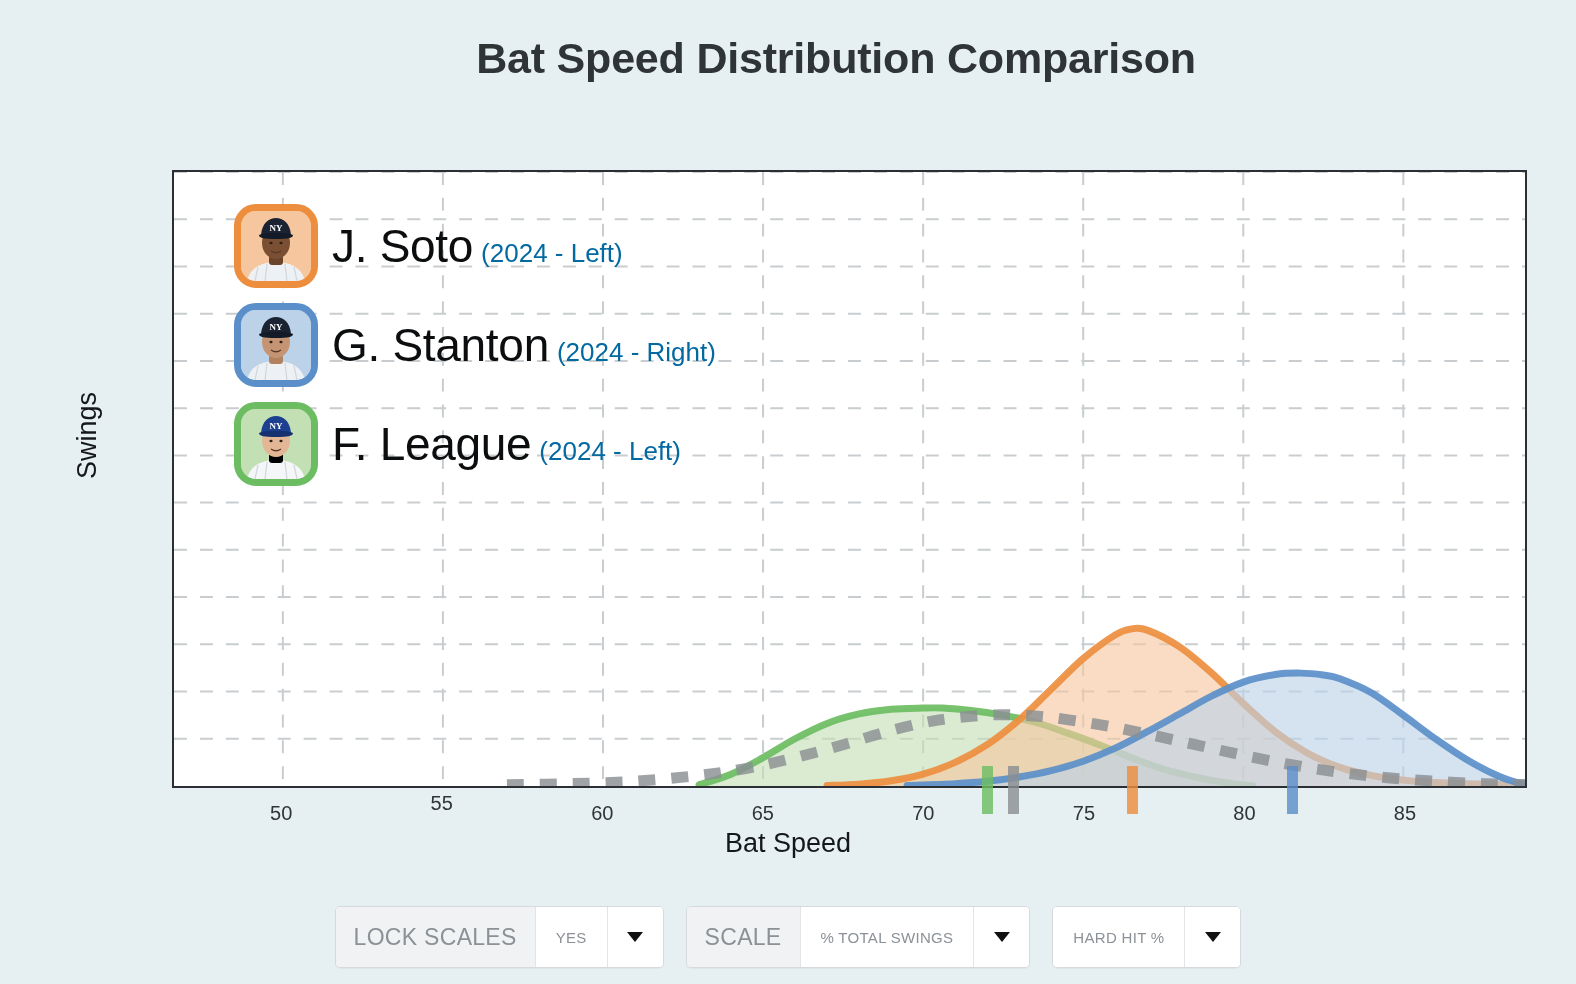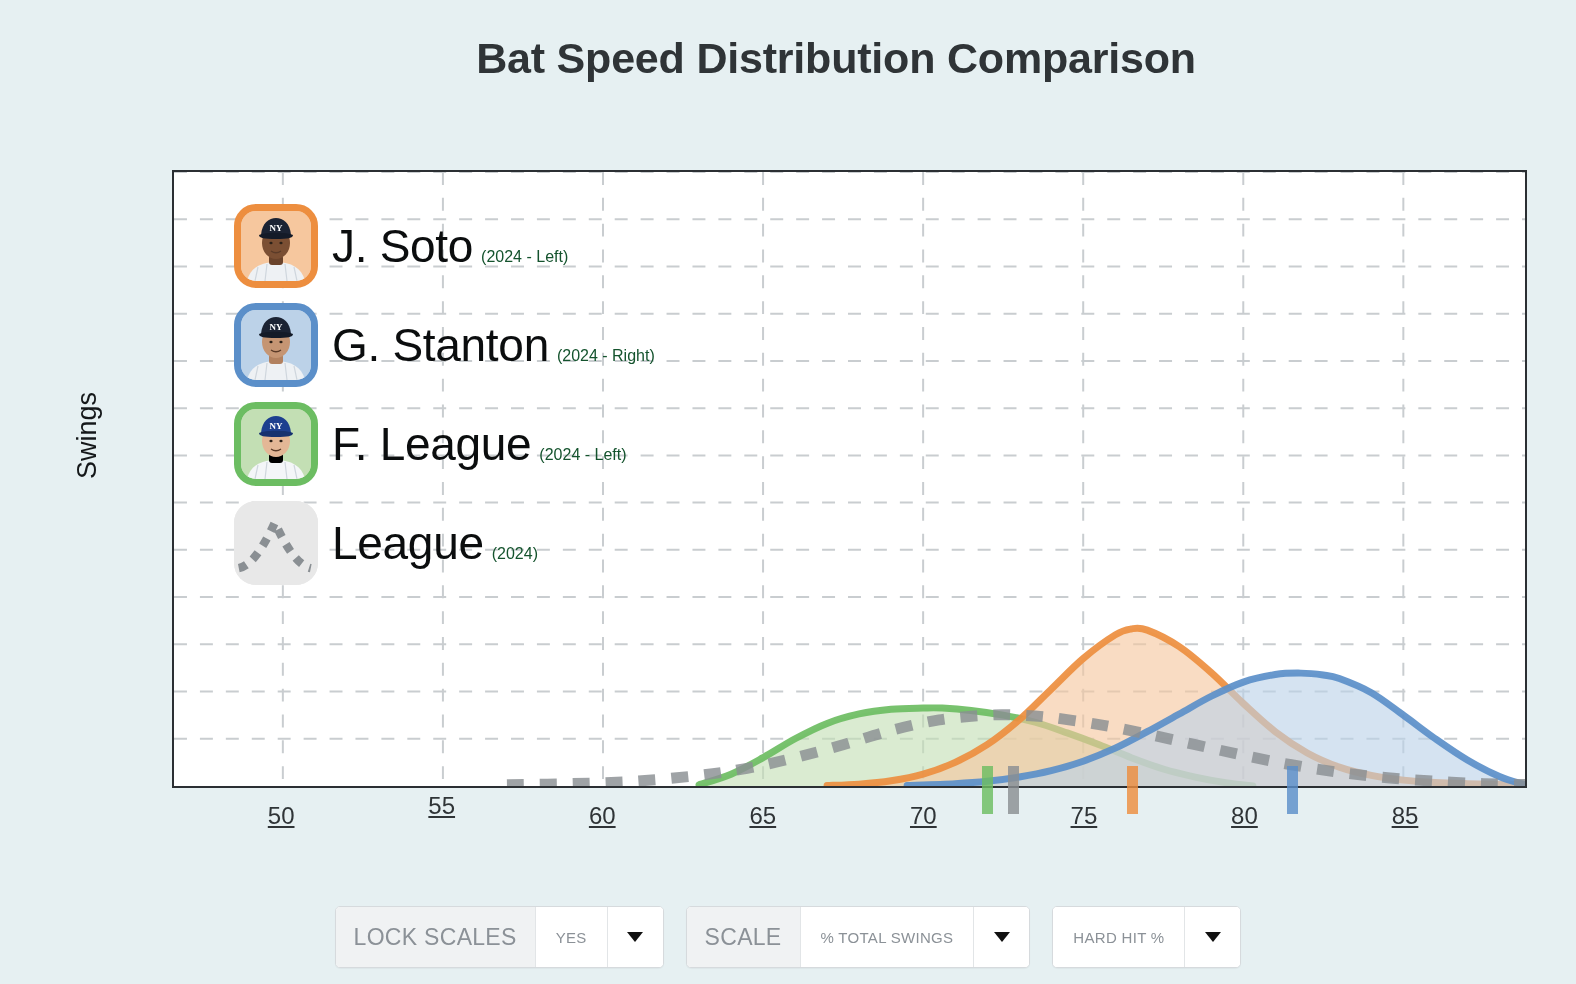--- a/index.html
+++ b/index.html
@@ -42,25 +42,24 @@
     overflow: hidden;
   }
   #grid-svg, #curves-svg {
     position: absolute; inset: 0;
     width: 100%; height: 100%;
     display: block;
   }
   .ytick-wrap { position: absolute; left: 0; top: 0; }
   .xtick {
     position: absolute;
-    font-size: 24px;
+    font-size: 20px;
     color: #2f3437;
     transform: translateX(-50%);
     white-space: nowrap;
-    text-decoration: underline;
   }
   #ylabel {
     position: absolute;
     left: 72px; top: 479px;
     font-size: 27px;
     color: #15181a;
     transform: rotate(-90deg);
     transform-origin: 0 0;
     white-space: nowrap;
   }
@@ -98,22 +97,22 @@
     display: flex;
     align-items: baseline;
     white-space: nowrap;
   }
   .legend-name {
     font-size: 46px;
     color: #0b0d0e;
     letter-spacing: -0.3px;
   }
   .legend-meta {
-    font-size: 16px;
-    color: #14532d;
+    font-size: 26px;
+    color: #0369a1;
     margin-left: 8px;
   }
 
   
   #controls {
     position: absolute;
     left: 0; top: 906px; width: 1576px;
     display: flex;
     justify-content: center;
     align-items: center;
@@ -216,20 +215,21 @@
   <div id="xtick-wrap">
       <div class="xtick" style="left: 281.171px; top: 802px;">50</div>
       <div class="xtick" style="left: 441.716px; top: 792px;">55</div>
       <div class="xtick" style="left: 602.261px; top: 802px;">60</div>
       <div class="xtick" style="left: 762.806px; top: 802px;">65</div>
       <div class="xtick" style="left: 923.351px; top: 802px;">70</div>
       <div class="xtick" style="left: 1083.9px; top: 802px;">75</div>
       <div class="xtick" style="left: 1244.44px; top: 802px;">80</div>
       <div class="xtick" style="left: 1404.99px; top: 802px;">85</div>
     </div>
+  <div id="xlabel">Bat Speed</div>
 
   <div id="legend">
       <div class="legend-row">
         <div class="legend-swatch" style="background: rgb(246, 199, 158); border: 7px solid rgb(237, 142, 63);">
       <svg viewBox="0 0 70 70">
         <rect x="0" y="0" width="70" height="70" fill="#f6c79e"></rect>
 
         <path d="M6 70 C9 57 20 51 35 51 C50 51 61 57 64 70 Z" fill="#eef1f4"></path>
         <path d="M14 70 L17 56 M24 70 L26 53 M46 70 L44 53 M56 70 L53 56" stroke="#cfd6dd" stroke-width="1.2" fill="none"></path>
 
@@ -300,32 +300,20 @@
         <text x="35" y="20" font-size="9" fill="#ffffff" text-anchor="middle" font-family="Liberation Serif, serif" font-weight="bold">NY</text>
 
         <ellipse cx="30" cy="32" rx="1.6" ry="1.3" fill="#2c2118"></ellipse>
         <ellipse cx="40" cy="32" rx="1.6" ry="1.3" fill="#2c2118"></ellipse>
         <path d="M30 40 Q35 43.5 40 40" stroke="#5b3b28" stroke-width="1.4" fill="none"></path>
       </svg>
         </div>
         <div class="legend-text">
           <span class="legend-name">F. League</span>
           <span class="legend-meta">(2024 - Left)</span>
-        </div>
-      </div>
-      <div class="legend-row">
-        <div class="legend-swatch" style="background: rgb(232, 232, 232); border: none;">
-      <svg viewBox="0 0 70 70">
-        <rect x="0" y="0" width="70" height="70" fill="#e8e8e8"></rect>
-        <path d="M4 56 C14 54 24 40 34 18 C44 40 54 54 64 56" fill="none" stroke="#8a8f93" stroke-width="7" stroke-dasharray="7 7" stroke-linecap="butt"></path>
-      </svg>
-        </div>
-        <div class="legend-text">
-          <span class="legend-name">League</span>
-          <span class="legend-meta">(2024)</span>
         </div>
       </div>
     </div>
 
   <div id="controls">
       <div class="ctl-group">
         <div class="ctl-label">LOCK SCALES</div>
         <div class="ctl-value">YES</div>
         <div class="ctl-caret">
           <svg width="16" height="10" viewBox="0 0 16 10">

